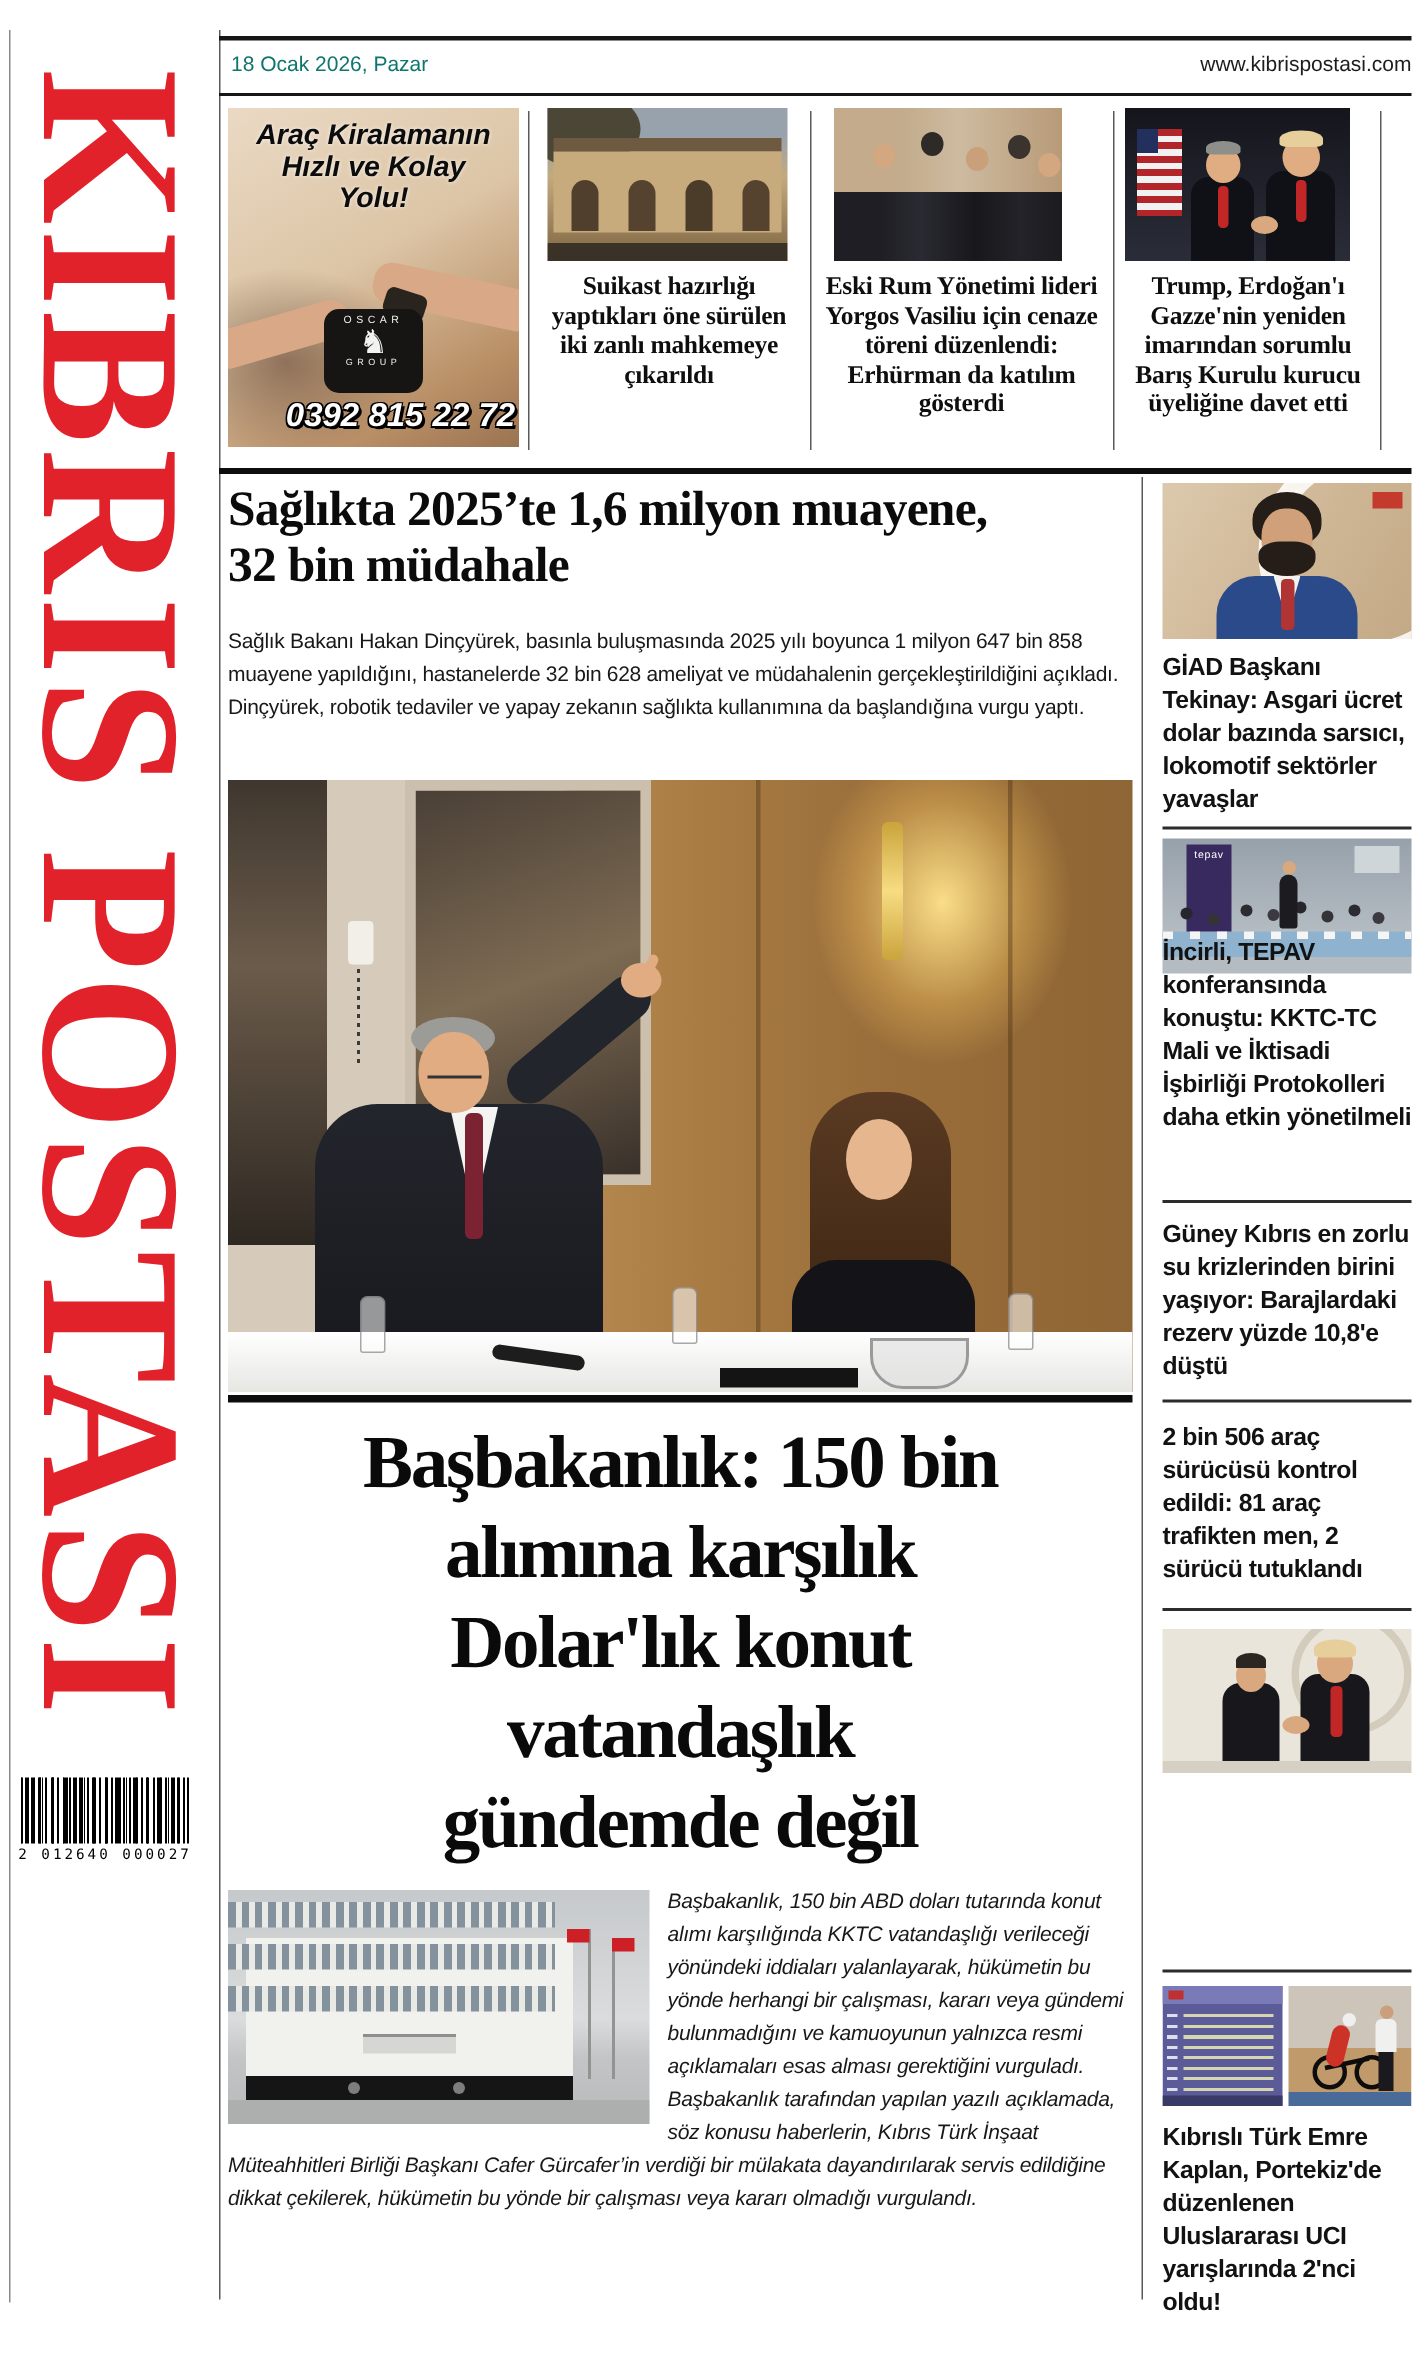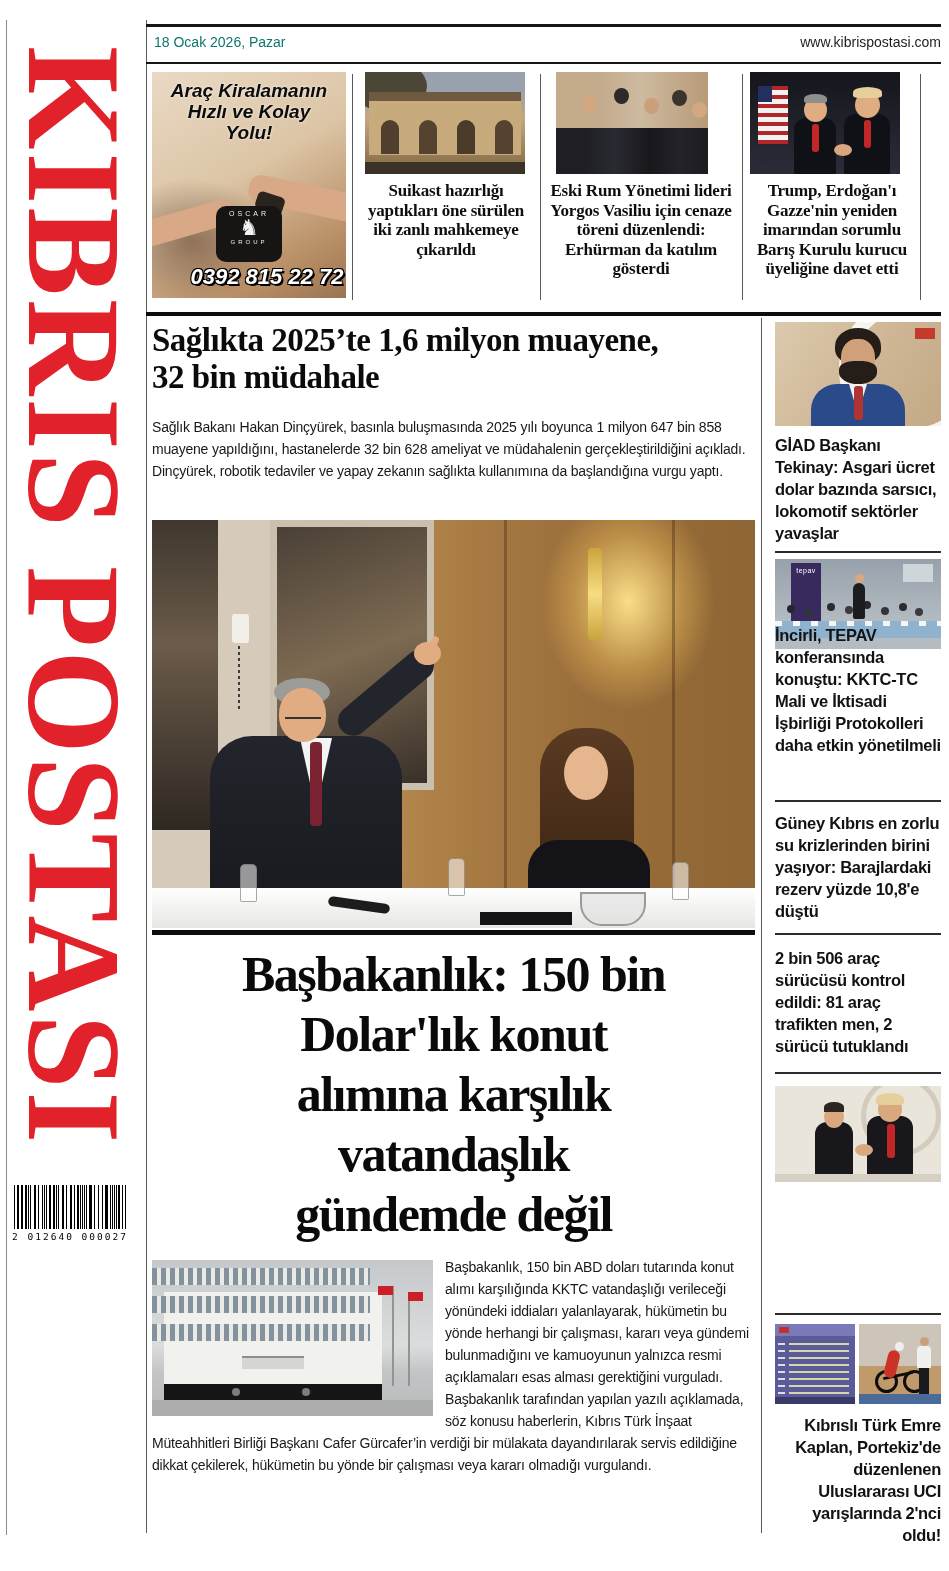--- a/index.html
+++ b/index.html
@@ -36,21 +36,21 @@
 
   
   .lead-headline{position:absolute;left:152px;top:322px;width:606px;
     font-family:"Liberation Serif",serif;font-weight:700;font-size:33px;line-height:37px;
     letter-spacing:-0.5px;color:#0b0b0b;}
   .bodytext{font-size:14px;line-height:22px;color:#181818;letter-spacing:-0.2px;}
   .lead-body{position:absolute;left:152px;top:416px;width:603px;}
   .big-headline{position:absolute;left:152px;top:944px;width:603px;text-align:center;
     font-family:"Liberation Serif",serif;font-weight:700;font-size:50px;line-height:60px;
     letter-spacing:-1.5px;color:#0a0a0a;}
-  .article2{position:absolute;left:152px;top:1256px;width:603px;}
+  .article2{position:absolute;left:152px;top:1256px;width:603px;font-style:italic;}
   .building-photo{float:left;width:281px;height:156px;margin:4px 12px 4px 0;position:relative;overflow:hidden;}
 
   
   .sb-head{position:absolute;left:775px;width:166px;font-weight:700;font-size:16.5px;
     line-height:22px;letter-spacing:-0.3px;color:#121212;}
   .sb-photo{position:absolute;left:775px;width:166px;overflow:hidden;}
   .sb-rule{position:absolute;left:775px;width:166px;height:2px;background:#2c2c2c;}
 
   
   .ad{position:absolute;left:152px;top:72px;width:194px;height:226px;overflow:hidden;
@@ -309,22 +309,22 @@
     <div class="lp-glass" style="left:88px;top:344px;"></div>
     <div class="lp-mic"></div>
     <div class="lp-book"></div>
     <div class="lp-basket"></div>
   </div>
 
   <div class="thickrule" style="left:152px;top:930px;width:603px;height:5px;"></div>
 
   <div class="big-headline">
     <div>Başbakanlık: 150 bin</div>
+    <div>alımına karşılık</div>
     <div>Dolar'lık konut</div>
-    <div>alımına karşılık</div>
     <div>vatandaşlık</div>
     <div>gündemde değil</div>
   </div>
 
   <div class="article2">
     <div class="building-photo">
       <div class="bp-bld"></div>
       <div class="bp-floor" style="top:8px;"></div>
       <div class="bp-floor" style="top:36px;"></div>
       <div class="bp-floor" style="top:64px;"></div>
@@ -399,15 +399,15 @@
       <div class="wheel" style="left:16px;top:46px;"></div>
       <div class="wheel" style="left:44px;top:46px;"></div>
       <div class="frame"></div>
       <div class="rider"></div>
       <div class="helmet"></div>
       <div class="official"></div>
       <div class="legs"></div>
       <div class="ohead"></div>
     </div>
   </div>
-  <div class="sb-head" style="top:1414px;text-align:right;">Kıbrıslı Türk Emre Kaplan, Portekiz'de düzenlenen Uluslararası UCI yarışlarında 2'nci oldu!</div>
+  <div class="sb-head" style="top:1414px;">Kıbrıslı Türk Emre Kaplan, Portekiz'de düzenlenen Uluslararası UCI yarışlarında 2'nci oldu!</div>
 
 </div>
 
 </body></html>

